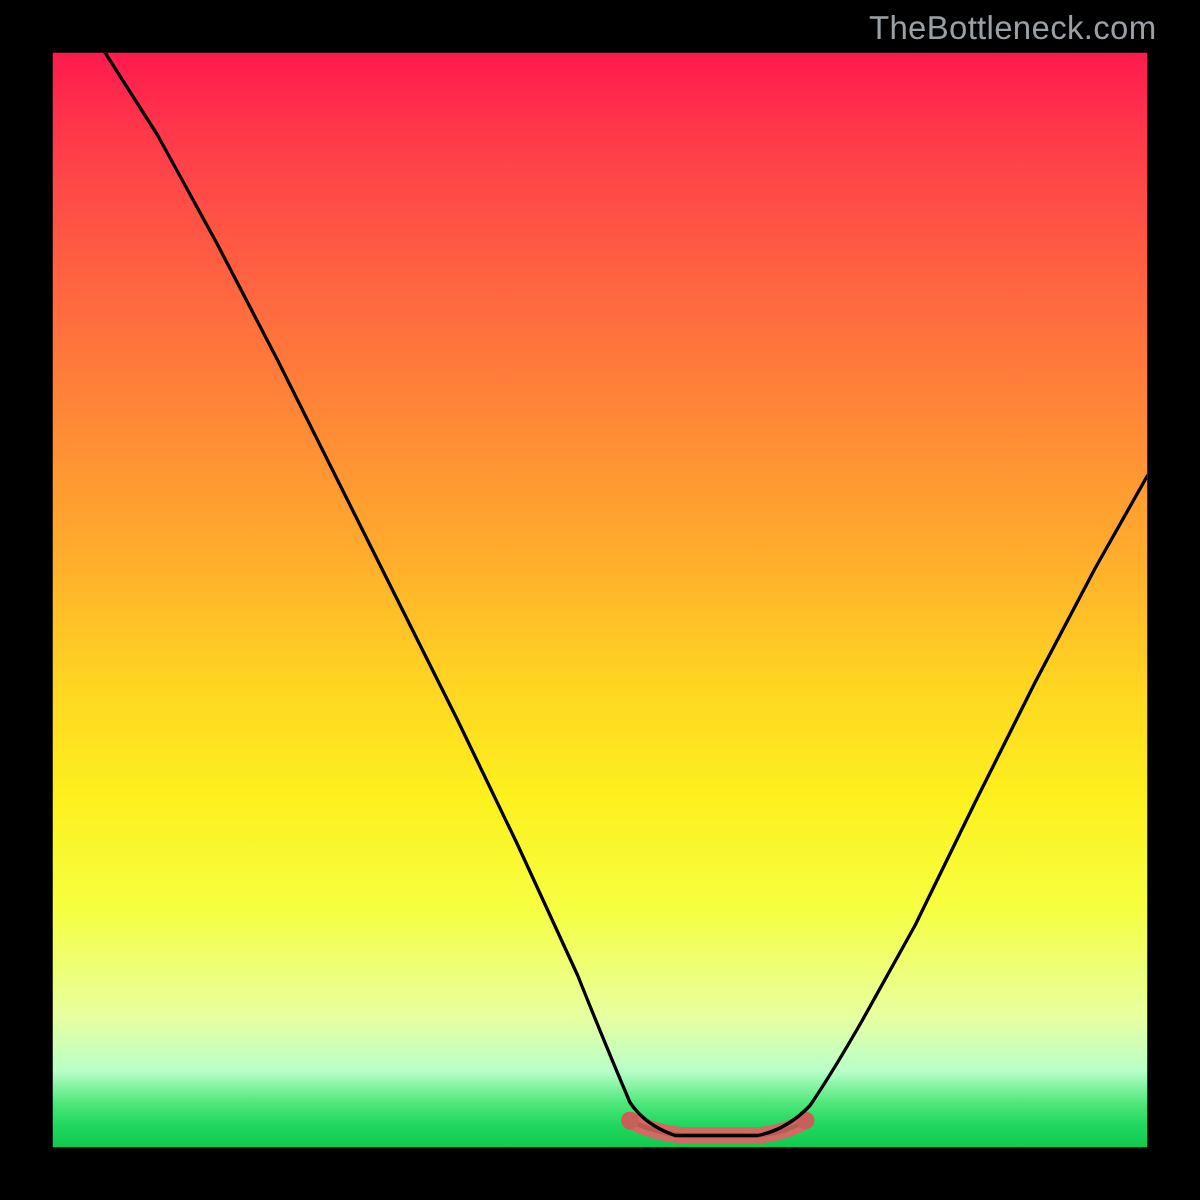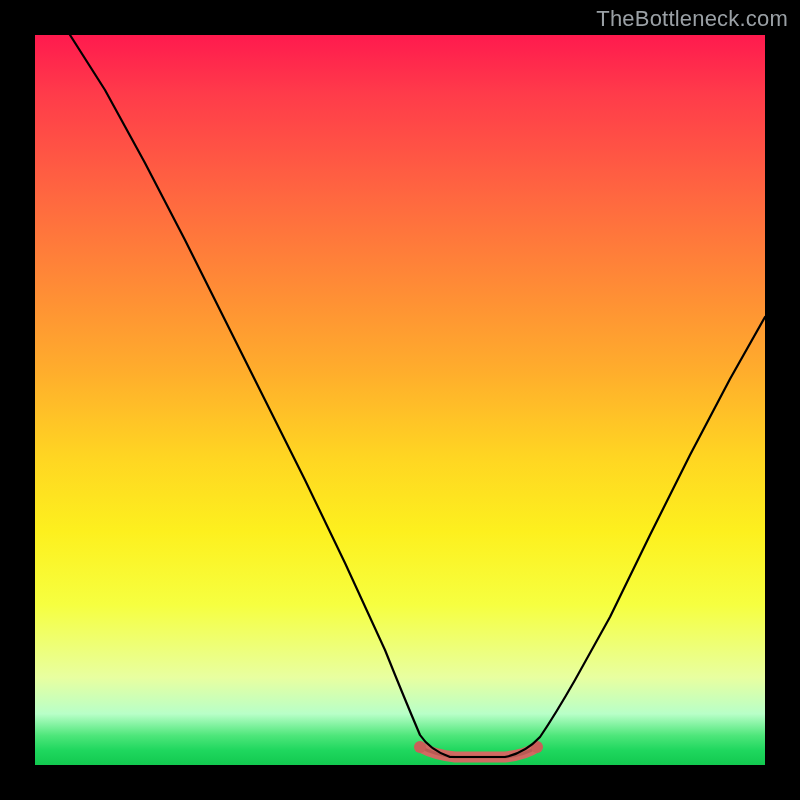--- a/index.html
+++ b/index.html
@@ -41,21 +41,21 @@
       #e8ffa0 88%,
       #b8ffc8 93%,
       #4de67a 96%,
       #1fd75e 98%,
       #12c94f 100%
     );
   }
   .watermark {
     position: absolute;
     top: 6px;
-    right: 12px;
+    right: 29px;
     color: #9aa0a5;
     font-size: 22px;
     font-weight: 500;
     letter-spacing: 0.2px;
     user-select: none;
   }
   svg.curve {
     position: absolute;
     inset: 0;
     width: 100%;

